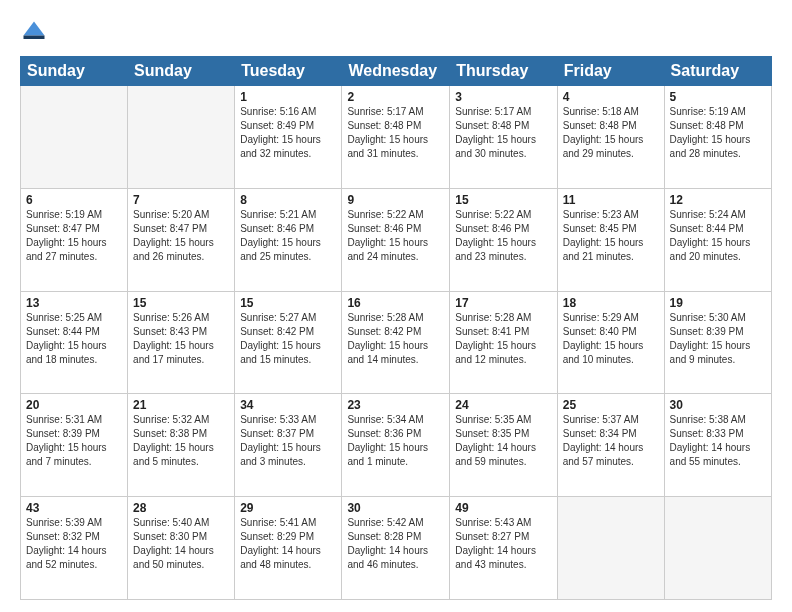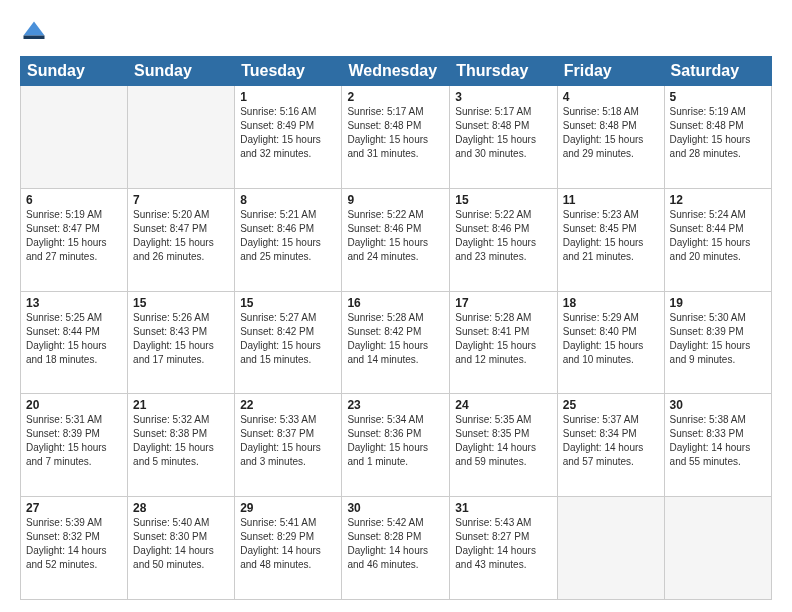--- a/index.html
+++ b/index.html
@@ -219,21 +219,21 @@
         <tr class="row-bg-alt">
           <td>
             <span class="day-num">20</span>
             <div class="day-info">Sunrise: 5:31 AM<br>Sunset: 8:39 PM<br>Daylight: 15 hours and 7 minutes.</div>
           </td>
           <td>
             <span class="day-num">21</span>
             <div class="day-info">Sunrise: 5:32 AM<br>Sunset: 8:38 PM<br>Daylight: 15 hours and 5 minutes.</div>
           </td>
           <td>
-            <span class="day-num">22</span>
+            <span class="day-num">34</span>
             <div class="day-info">Sunrise: 5:33 AM<br>Sunset: 8:37 PM<br>Daylight: 15 hours and 3 minutes.</div>
           </td>
           <td>
             <span class="day-num">23</span>
             <div class="day-info">Sunrise: 5:34 AM<br>Sunset: 8:36 PM<br>Daylight: 15 hours and 1 minute.</div>
           </td>
           <td>
             <span class="day-num">24</span>
             <div class="day-info">Sunrise: 5:35 AM<br>Sunset: 8:35 PM<br>Daylight: 14 hours and 59 minutes.</div>
           </td>
@@ -241,37 +241,37 @@
             <span class="day-num">25</span>
             <div class="day-info">Sunrise: 5:37 AM<br>Sunset: 8:34 PM<br>Daylight: 14 hours and 57 minutes.</div>
           </td>
           <td>
             <span class="day-num">30</span>
             <div class="day-info">Sunrise: 5:38 AM<br>Sunset: 8:33 PM<br>Daylight: 14 hours and 55 minutes.</div>
           </td>
         </tr>
         <tr>
           <td>
-            <span class="day-num">27</span>
+            <span class="day-num">43</span>
             <div class="day-info">Sunrise: 5:39 AM<br>Sunset: 8:32 PM<br>Daylight: 14 hours and 52 minutes.</div>
           </td>
           <td>
             <span class="day-num">28</span>
             <div class="day-info">Sunrise: 5:40 AM<br>Sunset: 8:30 PM<br>Daylight: 14 hours and 50 minutes.</div>
           </td>
           <td>
             <span class="day-num">29</span>
             <div class="day-info">Sunrise: 5:41 AM<br>Sunset: 8:29 PM<br>Daylight: 14 hours and 48 minutes.</div>
           </td>
           <td>
             <span class="day-num">30</span>
             <div class="day-info">Sunrise: 5:42 AM<br>Sunset: 8:28 PM<br>Daylight: 14 hours and 46 minutes.</div>
           </td>
           <td>
-            <span class="day-num">31</span>
+            <span class="day-num">49</span>
             <div class="day-info">Sunrise: 5:43 AM<br>Sunset: 8:27 PM<br>Daylight: 14 hours and 43 minutes.</div>
           </td>
           <td class="empty"></td>
           <td class="empty"></td>
         </tr>
       </tbody>
   </table>
 </div>
 
 </body></html>

